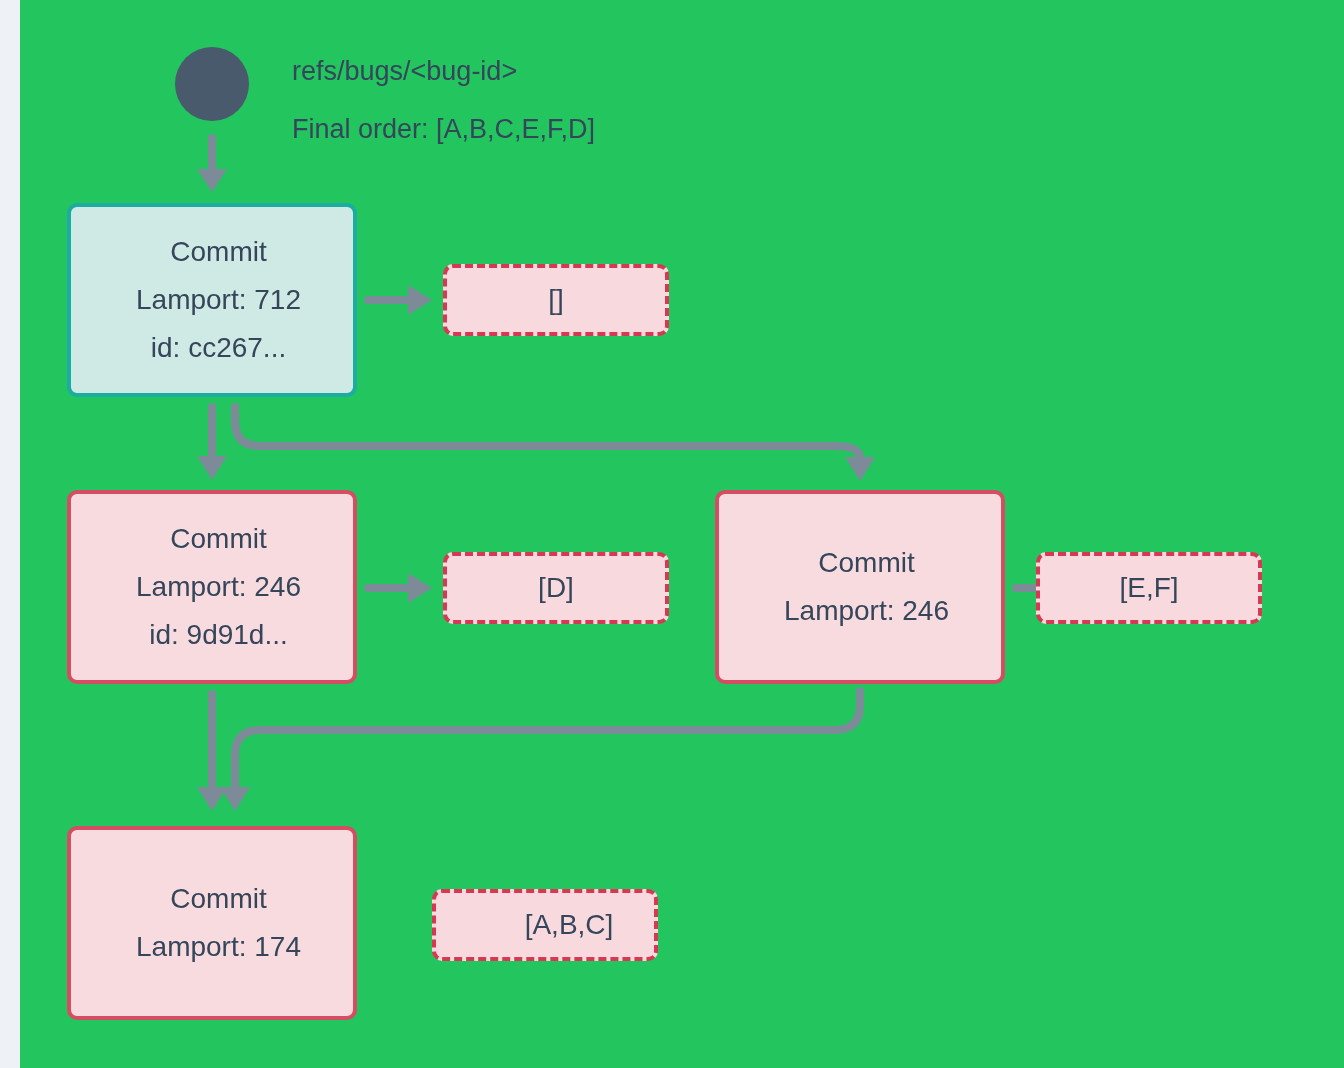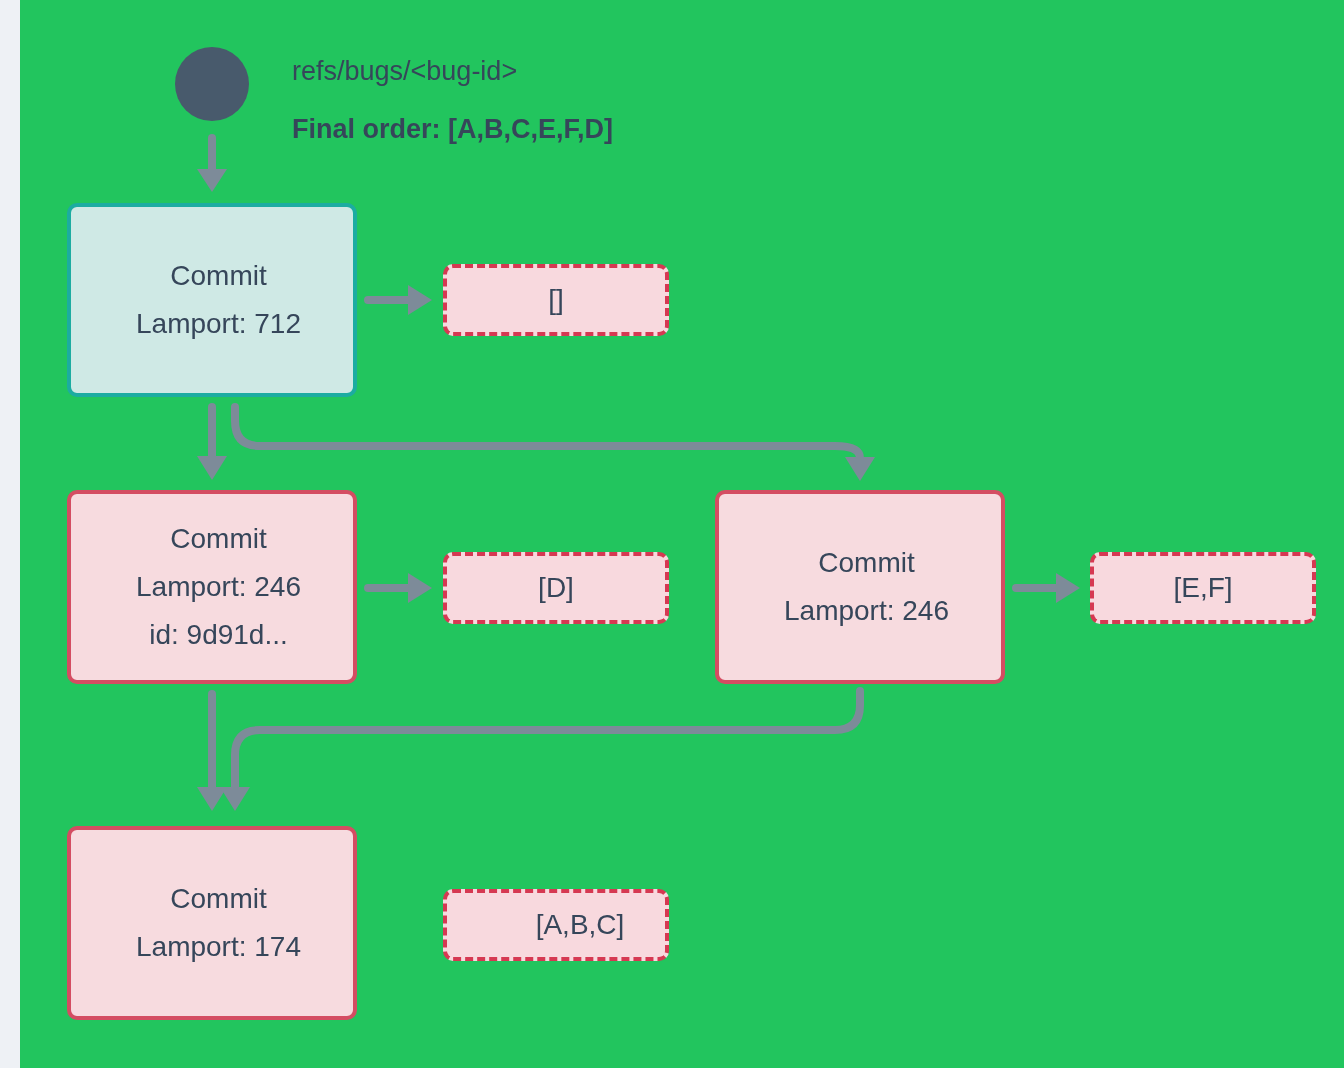--- a/index.html
+++ b/index.html
@@ -43,21 +43,21 @@
     position: absolute;
     left: 272px; top: 56px;
     font-size: 27px;
     color: #36465a;
     white-space: nowrap;
   }
   .final-order-label {
     position: absolute;
     left: 272px; top: 114px;
     font-size: 27px;
-    font-weight: bold;
+    font-weight: normal;
     color: #36465a;
     white-space: nowrap;
   }
   .commit-node {
     position: absolute;
     width: 290px; height: 194px;
     box-sizing: border-box;
     border-radius: 10px;
     display: flex;
     flex-direction: column;
@@ -89,22 +89,22 @@
     justify-content: center;
     font-size: 28px;
     color: #36465a;
   }
   .pos-node-root  { left: 47px;  top: 203px; }
   .pos-node-left  { left: 47px;  top: 490px; }
   .pos-node-right { left: 695px; top: 490px; }
   .pos-node-merge { left: 47px;  top: 826px; }
   .pos-ops-root   { left: 423px;  top: 264px; }
   .pos-ops-left   { left: 423px;  top: 552px; }
-  .pos-ops-right  { left: 1070px; top: 552px; }
-  .pos-ops-merge  { left: 423px;  top: 889px; padding-left: 48px; }
+  .pos-ops-right  { left: 1016px; top: 552px; }
+  .pos-ops-merge  { left: 412px;  top: 889px; padding-left: 48px; }
 </style>
 </head>
 <body>
 
 <div class="canvas">
 
   <svg class="arrows-layer" viewBox="0 0 1344 1068" xmlns="http://www.w3.org/2000/svg">
     <g>
       <path class="arrow-path" d="M192 138 L192 170"></path>
       <polygon class="arrow-head" points="177,169 207,169 192,192"></polygon>
@@ -141,20 +141,21 @@
 
   <div class="ref-circle"></div>
 
   <div class="ref-label">refs/bugs/&lt;bug-id&gt;</div>
 
   <div class="final-order-label">Final order: [A,B,C,E,F,D]</div>
 
   <div class="commit-node teal pos-node-root">
     <div>Commit</div>
     <div>Lamport: 712</div>
+    <div>id: cc267...</div>
   </div>
   <div class="ops-box pos-ops-root">[]</div>
 
   <div class="commit-node red pos-node-left">
     <div>Commit</div>
     <div>Lamport: 246</div>
     <div>id: 9d91d...</div>
   </div>
   <div class="ops-box pos-ops-left">[D]</div>
 

